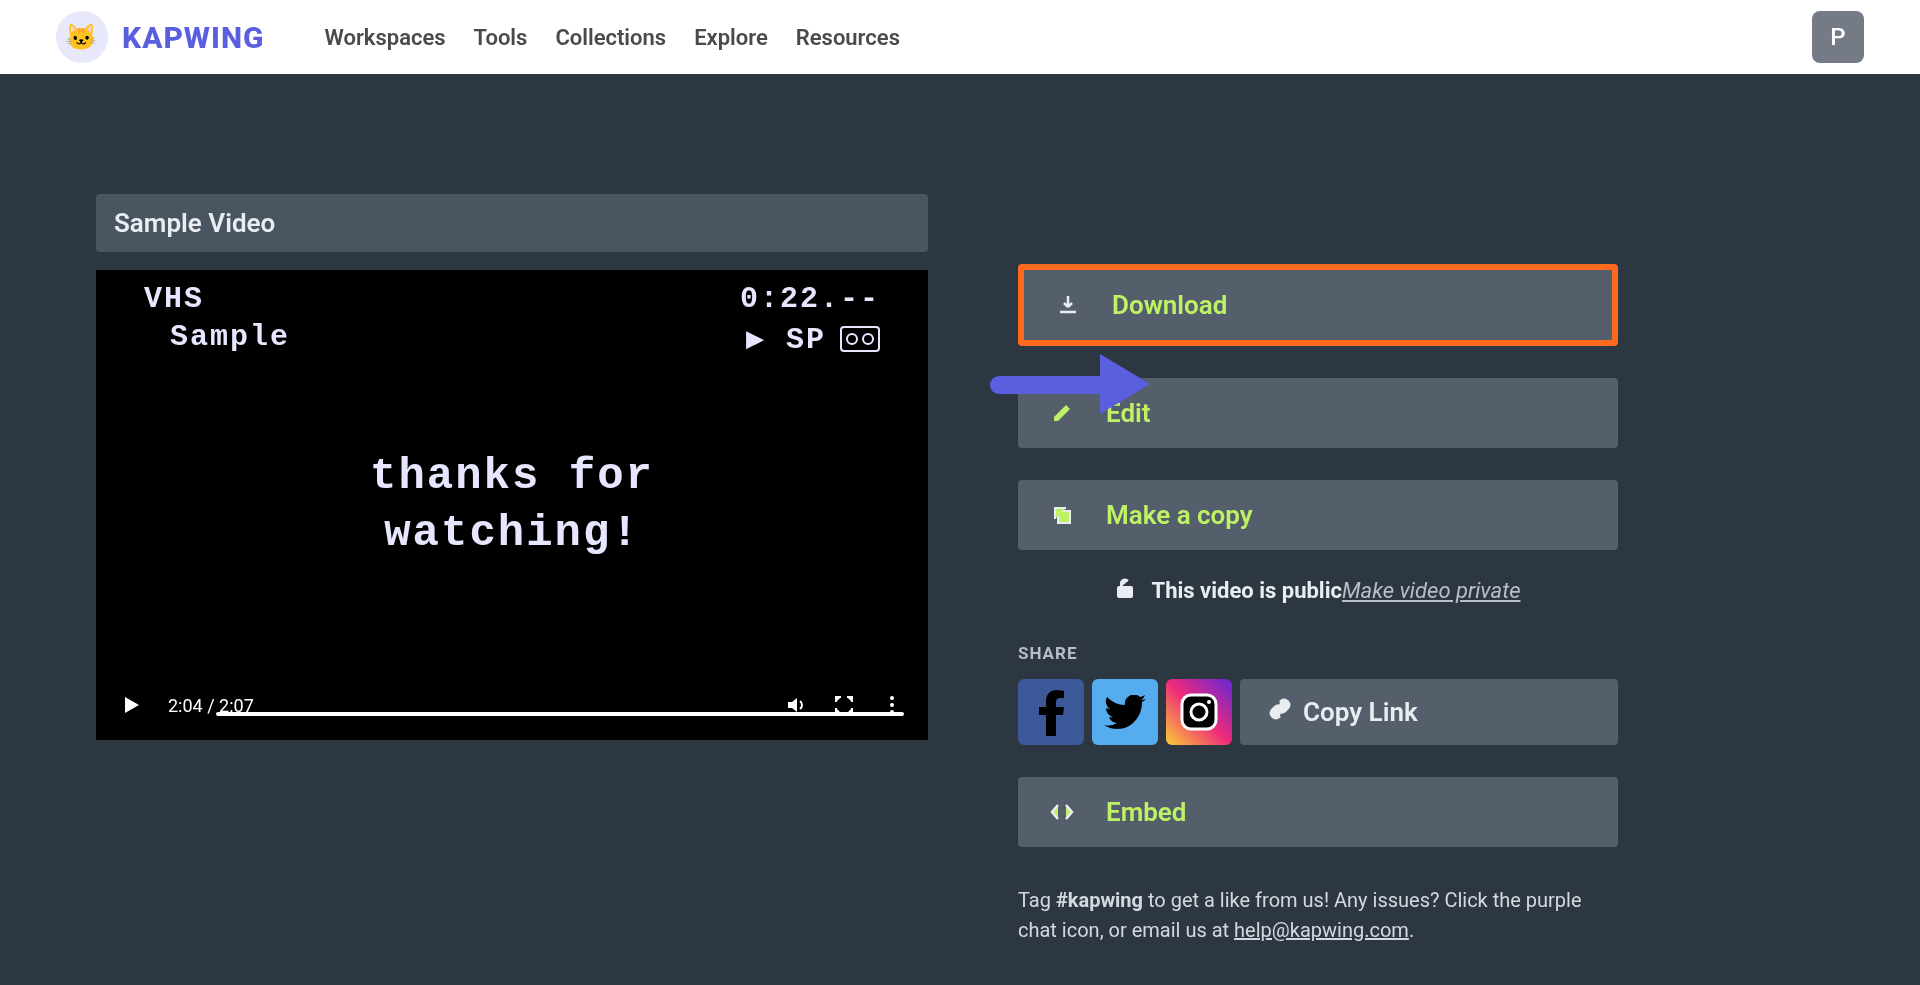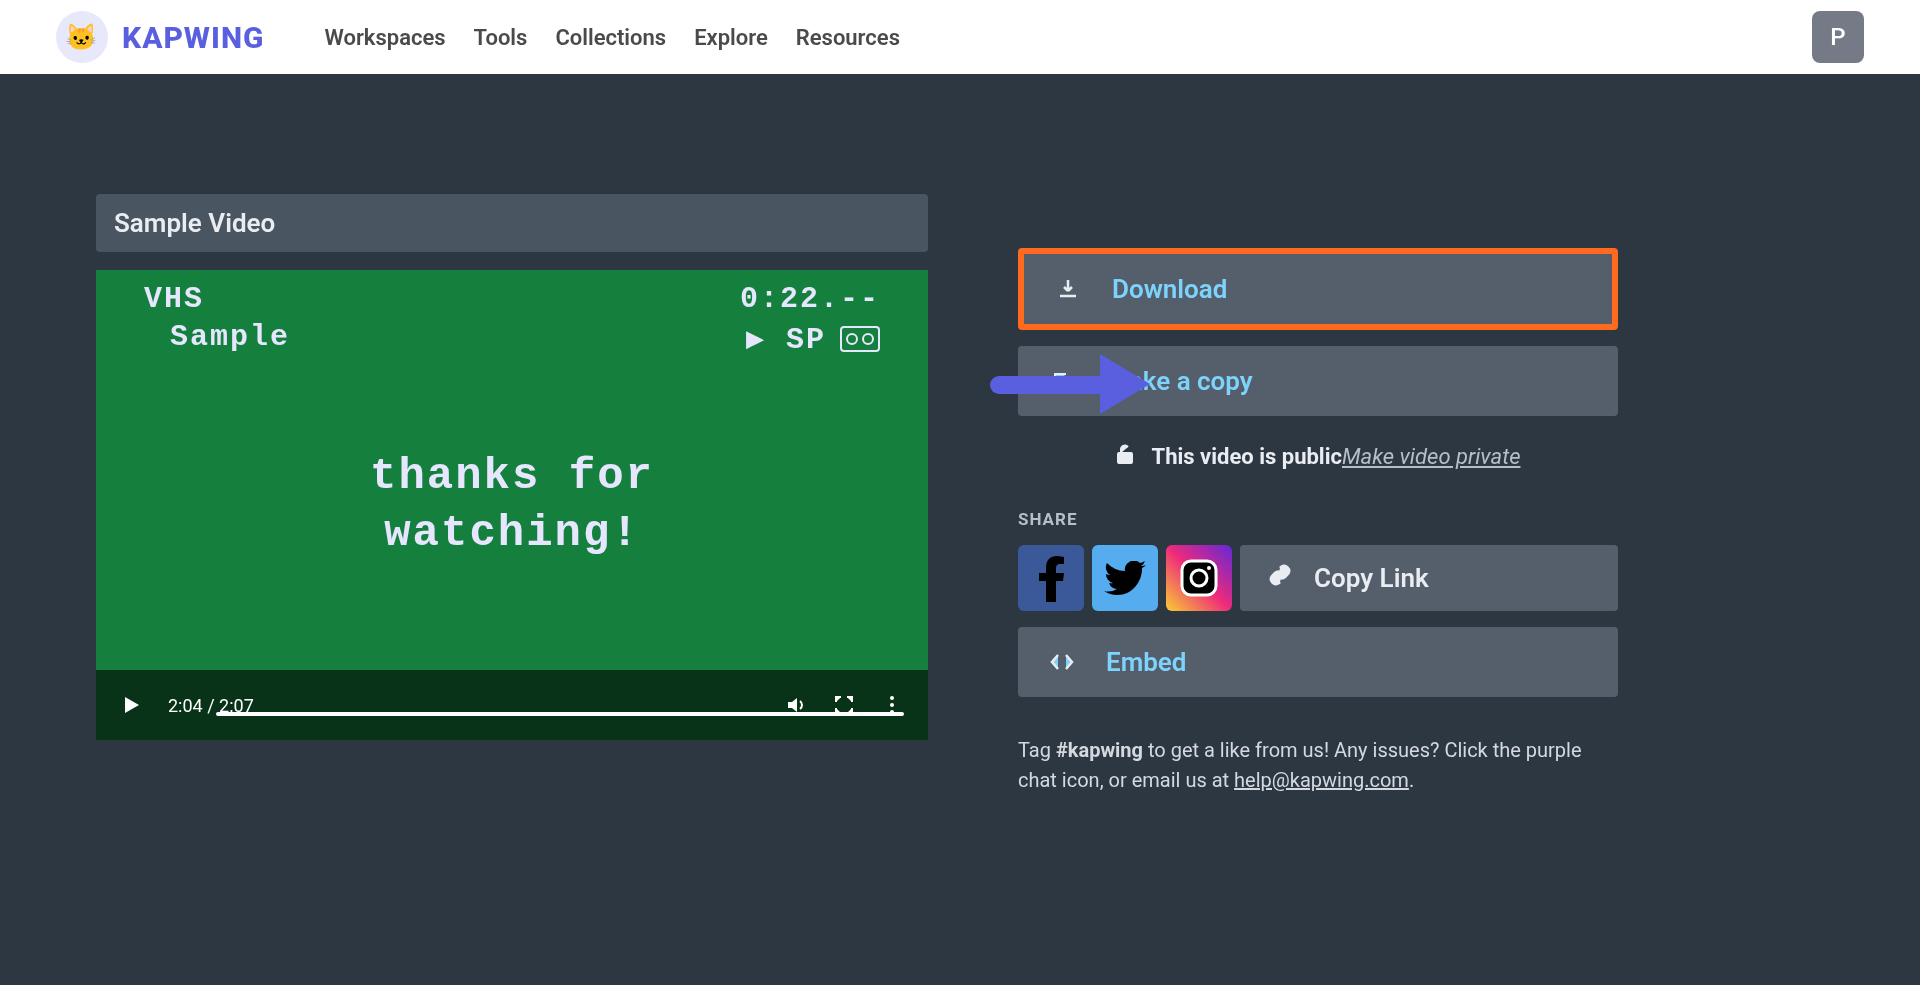--- a/index.html
+++ b/index.html
@@ -10,54 +10,54 @@
 .logo-badge { width: 52px; height: 52px; border-radius: 50%; background: #e7e8f9; display: flex; align-items: center; justify-content: center; font-size: 26px; }
 .logo-text { font-size: 30px; font-weight: 800; color: #5a5fe0; letter-spacing: 1px; }
 .nav { display: flex; gap: 28px; }
 .nav-item { font-size: 22px; font-weight: 600; color: #4a4a4a; cursor: pointer; }
 .avatar { margin-left: auto; width: 52px; height: 52px; border-radius: 8px; background: #757a87; color: #fff; display: flex; align-items: center; justify-content: center; font-size: 24px; font-weight: 500; }
 
 .content { display: flex; padding: 120px 96px 0 96px; gap: 90px; position: relative; }
 
 .left-col { width: 832px; }
 .title-field { background: #4a5562; color: #e9edf1; font-size: 26px; font-weight: 600; padding: 14px 18px; border-radius: 4px; margin-bottom: 18px; }
-.video { width: 832px; height: 470px; background: #15803d; position: relative; overflow: hidden; }
+.video { width: 832px; height: 470px; background: #000000; position: relative; overflow: hidden; }
 .vhs-text { position: absolute; font-family: "Courier New", monospace; color: #e6e6ff; font-weight: 600; letter-spacing: 2px; }
 .vhs-tl { top: 12px; left: 48px; font-size: 30px; }
 .vhs-tl2 { top: 50px; left: 74px; font-size: 30px; }
 .vhs-tr { top: 12px; right: 48px; font-size: 30px; }
 .vhs-tr2 { top: 50px; right: 48px; font-size: 30px; display: flex; align-items: center; gap: 14px; }
 .vhs-center { top: 50%; left: 50%; transform: translate(-50%, -50%); font-size: 44px; text-align: center; line-height: 1.3; white-space: pre; }
 .player-controls { position: absolute; bottom: 0; left: 0; right: 0; height: 70px; background: rgba(0,0,0,0.6); display: flex; align-items: center; padding: 0 24px; gap: 24px; color: #fff; }
 .player-controls .progress { position: absolute; bottom: 24px; left: 120px; right: 24px; height: 4px; background: #fff; border-radius: 2px; }
 .player-time { font-size: 18px; }
 .player-spacer { flex: 1; }
 .player-icon { width: 24px; height: 24px; display: flex; align-items: center; justify-content: center; cursor: pointer; }
 
 .arrow-wrap { position: absolute; left: 990px; top: 280px; }
 .arrow { width: 160px; height: 60px; position: relative; }
 .arrow-line { position: absolute; left: 0; top: 22px; width: 110px; height: 18px; background: #5a5fe0; border-radius: 10px 0 0 10px; }
 .arrow-head { position: absolute; right: 0; top: 0; width: 0; height: 0; border-left: 50px solid #5a5fe0; border-top: 30px solid transparent; border-bottom: 30px solid transparent; }
 
 .right-col { width: 600px; display: flex; flex-direction: column; gap: 16px; padding-top: 54px; }
-.action-btn { display: flex; align-items: center; gap: 32px; padding: 20px 32px; background: #555f6c; color: #7dd3fc; font-size: 26px; font-weight: 600; border-radius: 4px; cursor: pointer; }
+.action-btn { display: flex; align-items: center; gap: 32px; padding: 20px 32px; background: #555f6c; color: #bef264; font-size: 26px; font-weight: 600; border-radius: 4px; cursor: pointer; margin-top: 16px; }
 .action-btn.highlight { border: 6px solid #ff6a1f; background: #555f6c; }
 .action-icon { width: 24px; height: 24px; display: flex; align-items: center; justify-content: center; }
 
 .privacy-row { display: flex; align-items: center; justify-content: center; padding: 12px 8px; color: #e9edf1; }
 .privacy-left { display: flex; align-items: center; gap: 18px; font-size: 22px; font-weight: 700; }
 .privacy-link { font-size: 22px; font-style: italic; text-decoration: underline; color: #b7bec7; cursor: pointer; }
 
 .share-label { font-size: 17px; font-weight: 700; color: #b7bec7; letter-spacing: 1px; margin-top: 12px; }
 .share-row { display: flex; gap: 8px; }
 .social { width: 66px; height: 66px; border-radius: 6px; display: flex; align-items: center; justify-content: center; cursor: pointer; }
 .fb { background: #3b5998; }
 .tw { background: #55acee; }
 .ig { background: linear-gradient(45deg,#f9ce34,#ee2a7b,#6228d7); }
-.copy-link { flex: 1; display: flex; align-items: center; gap: 22px; padding: 0 28px; background: #555f6c; color: #e9edf1; font-size: 26px; font-weight: 600; border-radius: 4px; cursor: pointer; }
+.copy-link { flex: 1; display: flex; align-items: center; gap: 11px; padding: 0 28px; background: #555f6c; color: #e9edf1; font-size: 26px; font-weight: 600; border-radius: 4px; cursor: pointer; }
 
 .footer-text { font-size: 20px; color: #d4d9e0; line-height: 1.5; margin-top: 22px; }
 .footer-text .hash { font-weight: 700; }
 .footer-text a { color: #d4d9e0; text-decoration: underline; }
 
 svg { fill: currentColor; }
 </style>
 </head>
 <body>
 
@@ -136,20 +136,28 @@
     <div class="action-btn highlight">
       <span class="action-icon">
           <svg width="22" height="22" viewBox="0 0 22 22">
             <path d="M11 2v11m0 0l-4-4m4 4l4-4M3 18h16" stroke="#e9edf1" stroke-width="2.5" fill="none"></path>
           </svg>
         </span>
       <span>Download</span>
     </div>
     <div class="action-btn">
       <span class="action-icon">
+          <svg width="20" height="20" viewBox="0 0 20 20">
+            <path d="M14 2l4 4L6 18H2v-4L14 2z"></path>
+          </svg>
+        </span>
+      <span>Edit</span>
+    </div>
+    <div class="action-btn">
+      <span class="action-icon">
           <svg width="20" height="20" viewBox="0 0 20 20" fill="none" stroke="#e9edf1" stroke-width="2">
             <rect x="6" y="6" width="12" height="12"></rect>
             <path d="M3 14V3h11"></path>
           </svg>
         </span>
       <span>Make a copy</span>
     </div>
 
     <div class="privacy-row">
       <div class="privacy-left">

